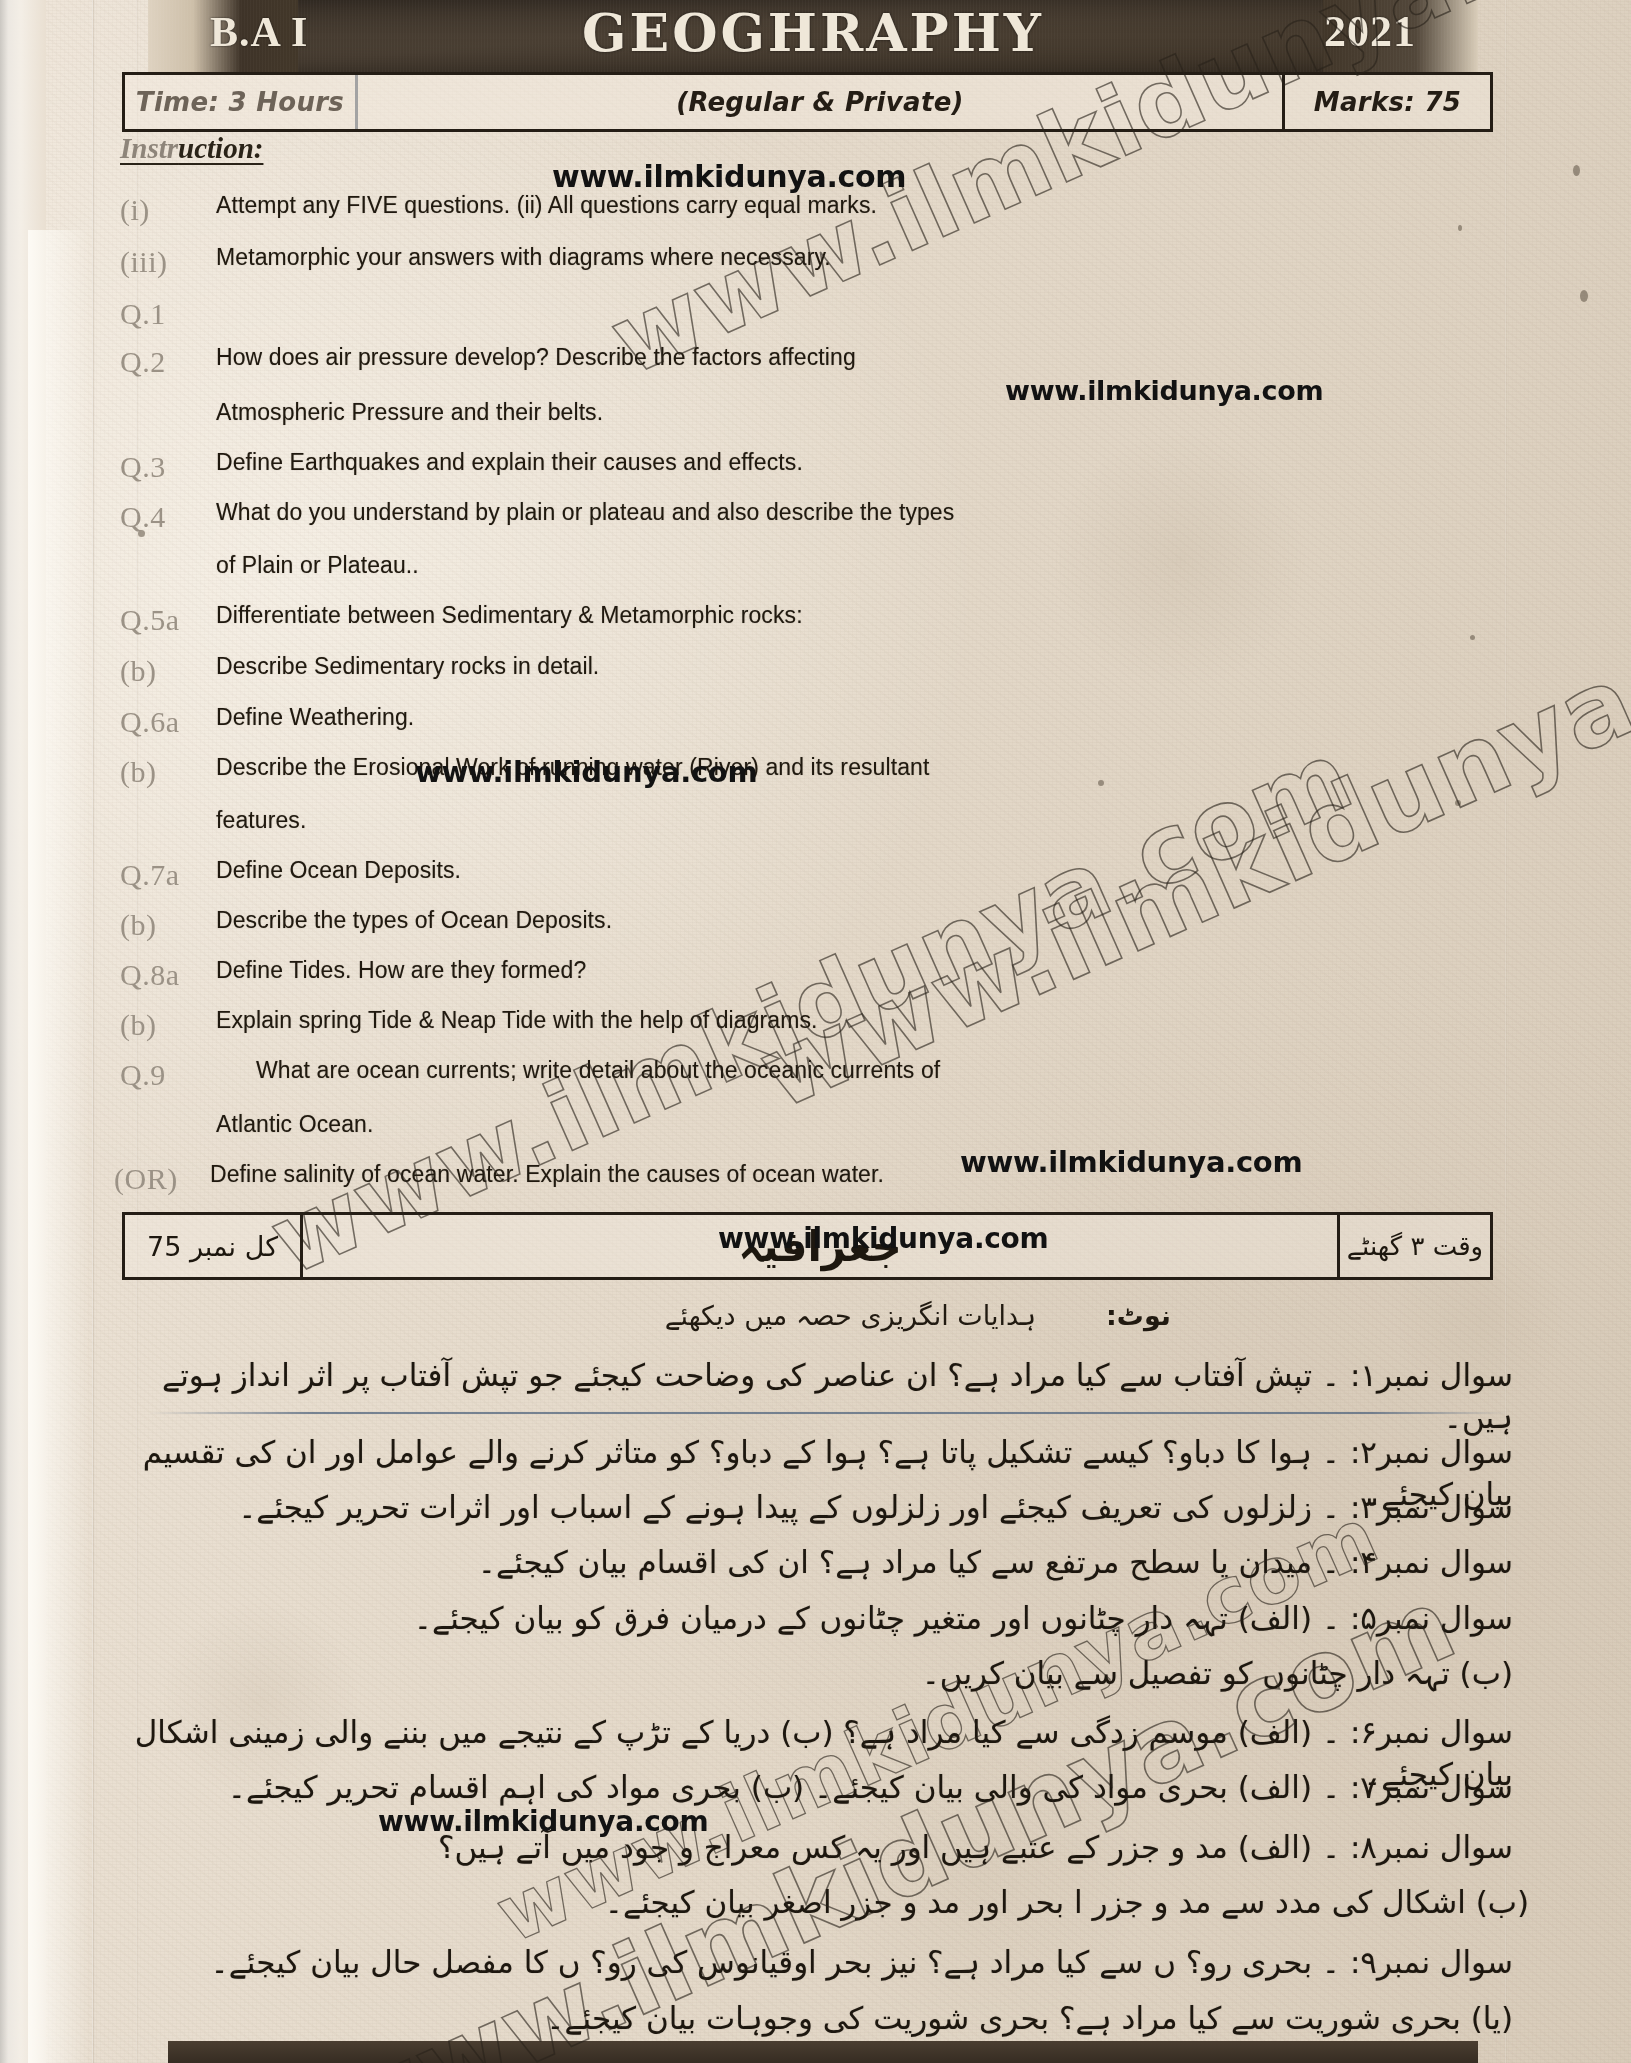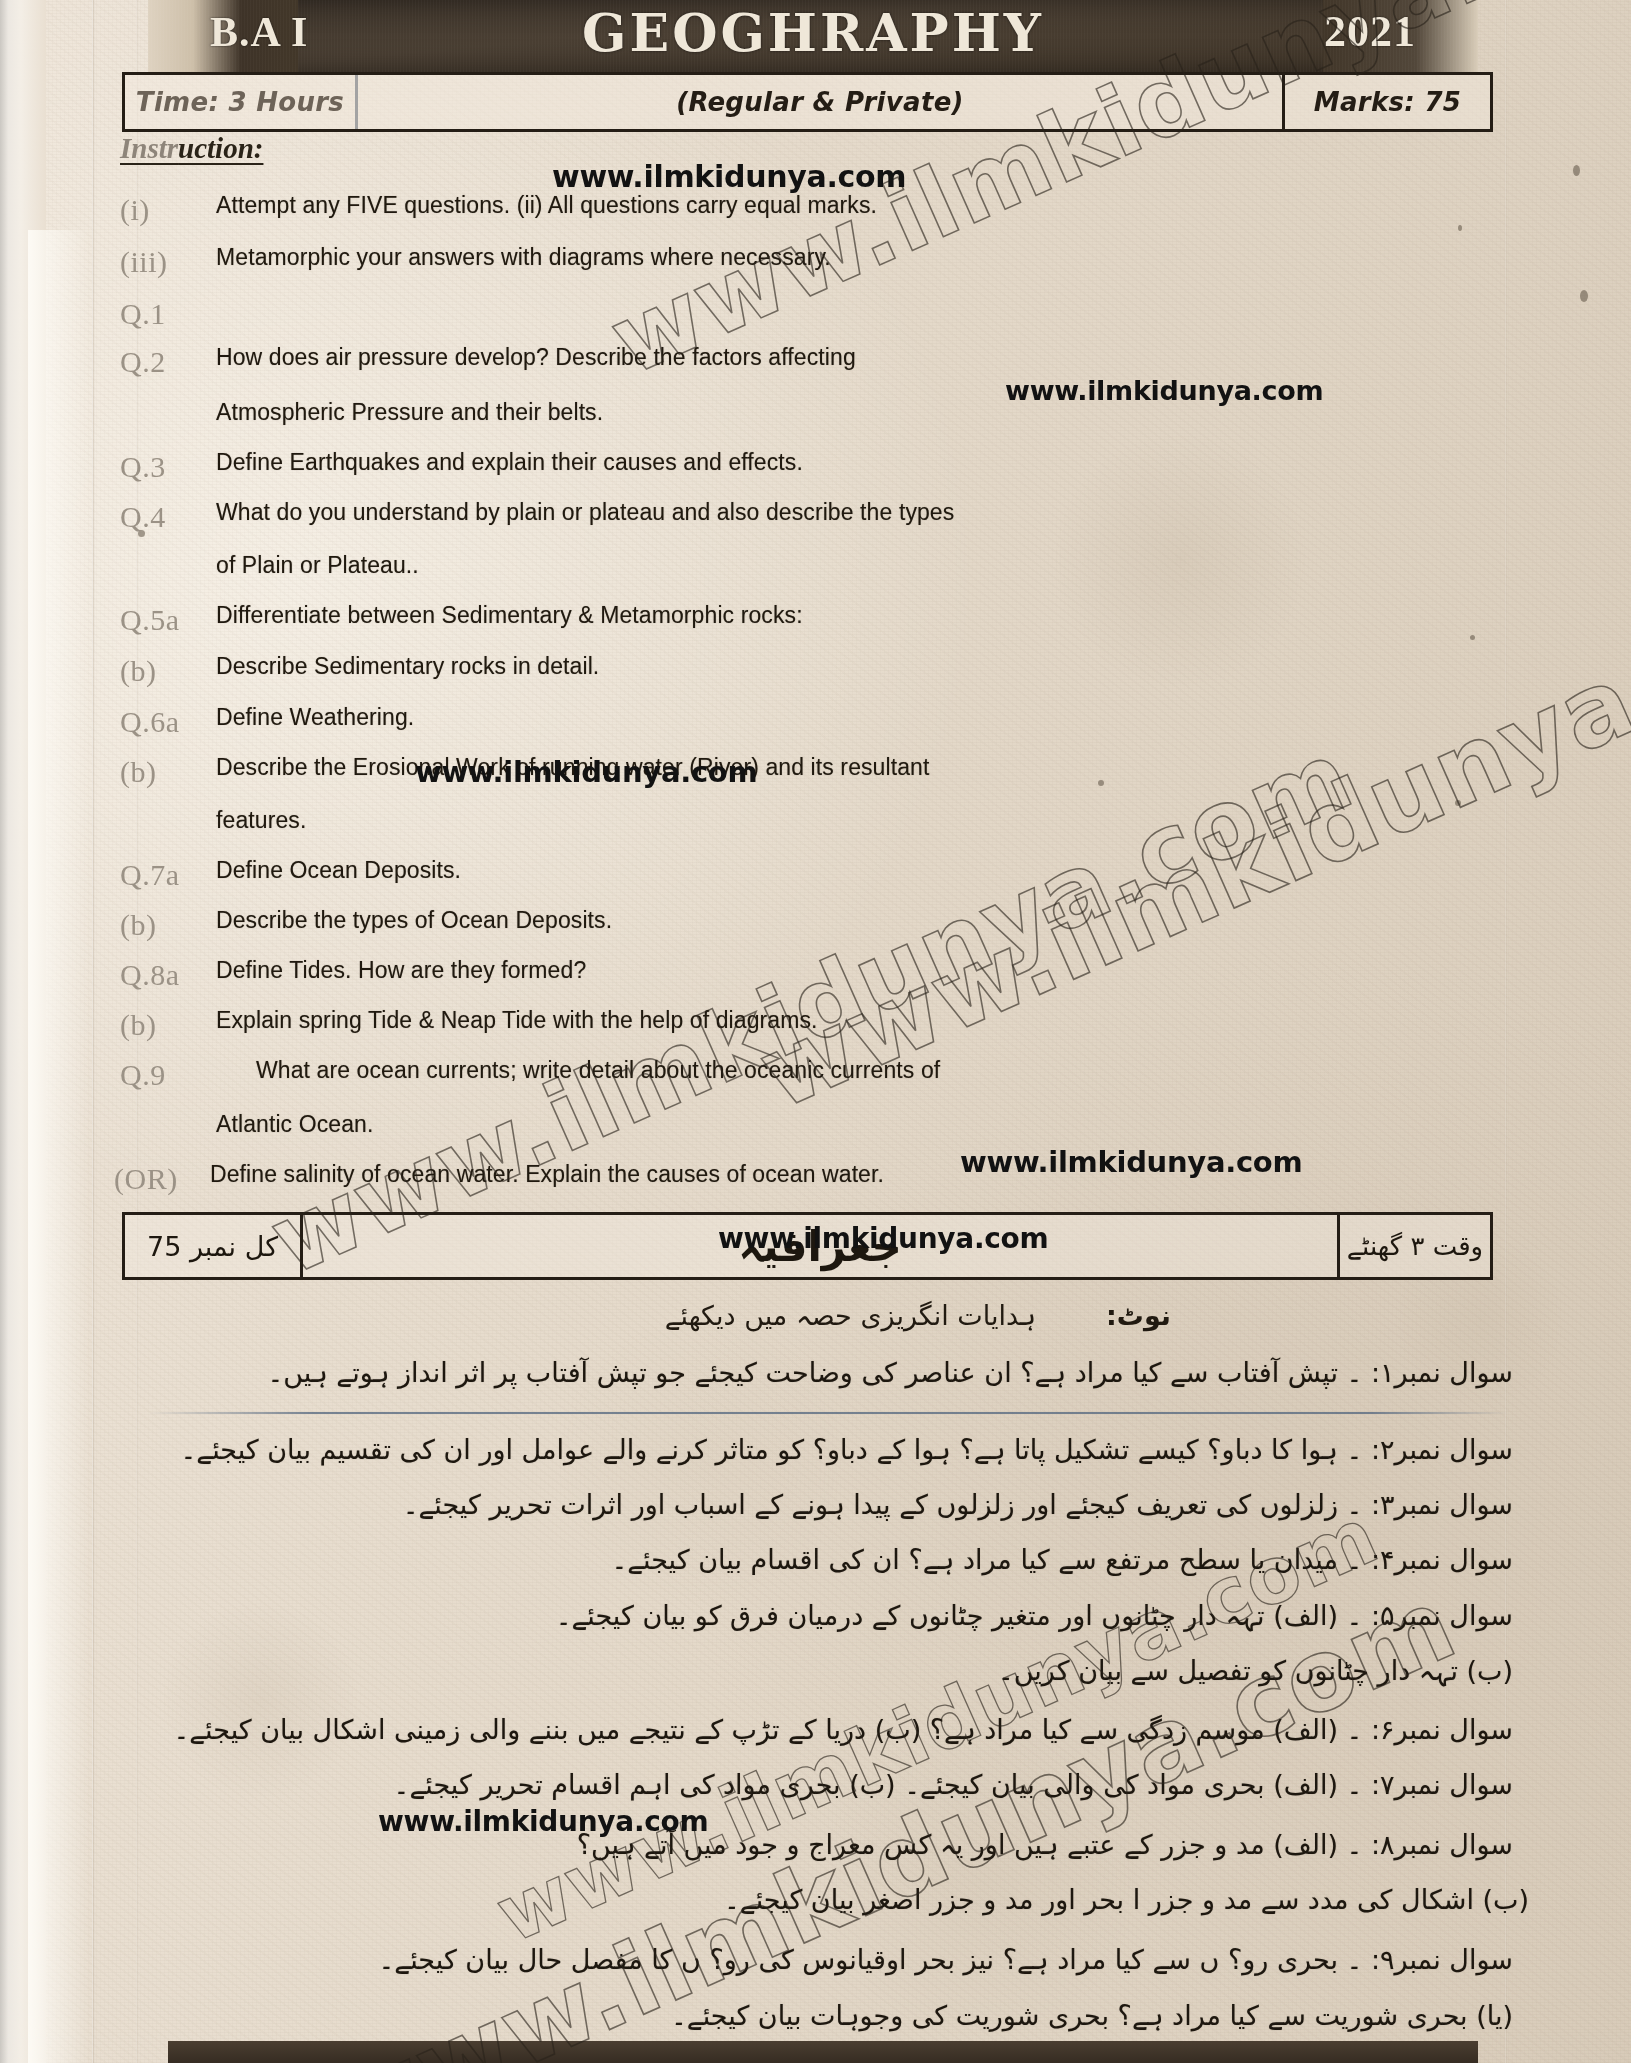--- a/index.html
+++ b/index.html
@@ -162,21 +162,21 @@
   .urdu-note {
     position:absolute; right:150px; top:1222px;
     direction:rtl; font-family:"DejaVu Sans", sans-serif;
     font-size:27px; color:#211a11; letter-spacing:.5px;
   }
   .urdu-note .nl { margin-left: 70px; font-weight:700; }
   .uline {
     position:absolute; right:108px;
     direction:rtl; text-align:right;
     font-family:"DejaVu Sans", sans-serif;
-    font-size:27px; color:#1d170f; line-height:1.35;
+    font-size:31px; color:#1d170f; line-height:1.35;
     text-shadow:0 0 1px rgba(29,23,15,.3);
   }
   .divider {
     position:absolute; left:148px; width:1360px; height:2px;
     background: linear-gradient(90deg, rgba(90,110,130,.0), rgba(80,100,125,.75) 12%, rgba(80,100,125,.75) 90%, rgba(90,110,130,0));
   }
   .bottom-bar {
     position:absolute; left:168px; bottom:0; width:1310px; height:22px;
     background: linear-gradient(180deg,#4a3e31,#362c22);
   }

